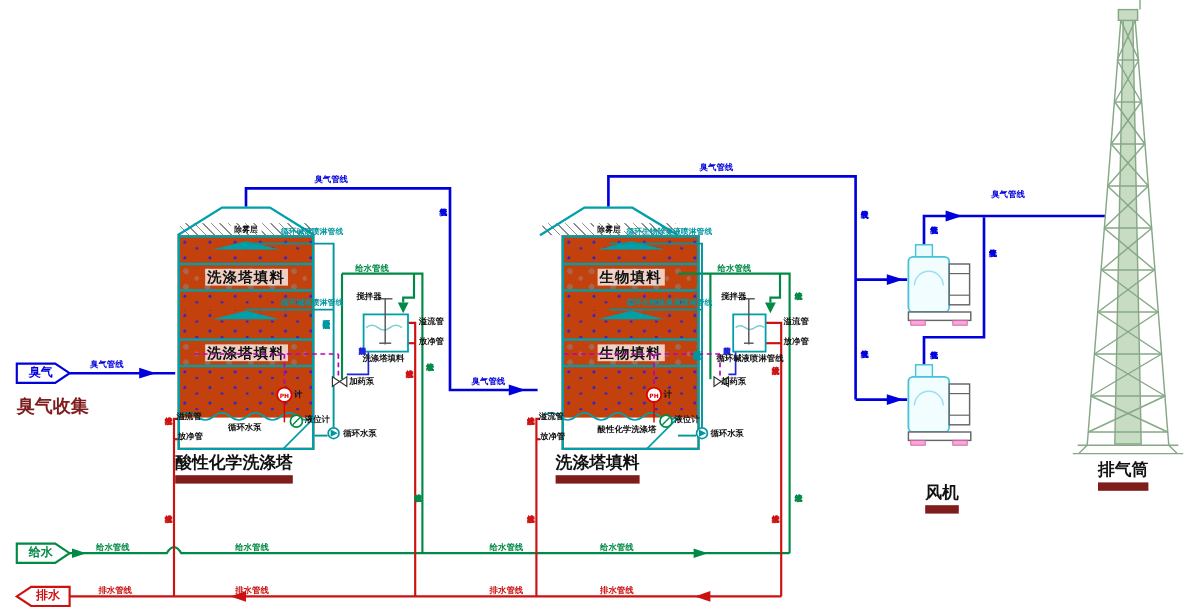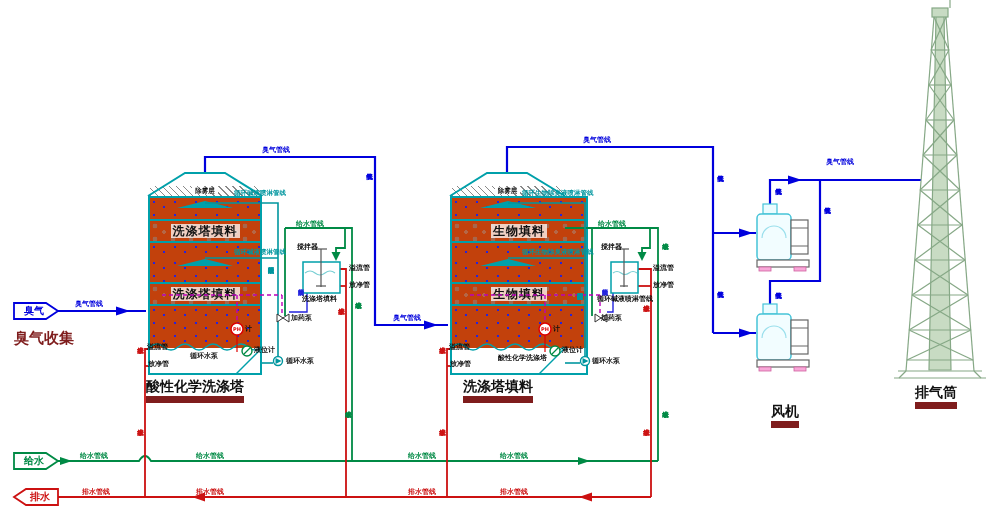--- a/index.html
+++ b/index.html
@@ -48,21 +48,21 @@
     <div class="sec drops" style="height:23px">
       <div class="noz" style="left:27px;top:0"></div>
     </div>
     <div class="sec packing" style="height:24px">
       <span class="plabel">洗涤塔填料</span>
     </div>
     <div class="sec drops" style="height:42px"></div>
     <div class="sec sump" style="flex:1"></div>
   </div>
 
-  <div class="tower" style="left:450px;top:196px;width:138px;height:179px">
+  <div class="tower" style="left:468px;top:196px;width:115px;height:179px">
     <div class="sec drops" style="height:21px">
       <div class="noz" style="left:28px;top:3px"></div>
     </div>
     <div class="sec packing" style="height:24px">
       <span class="plabel">生物填料</span>
     </div>
     <div class="sec drops" style="height:16px"></div>
     <div class="sec drops" style="height:23px">
       <div class="noz" style="left:28px;top:0"></div>
     </div>

